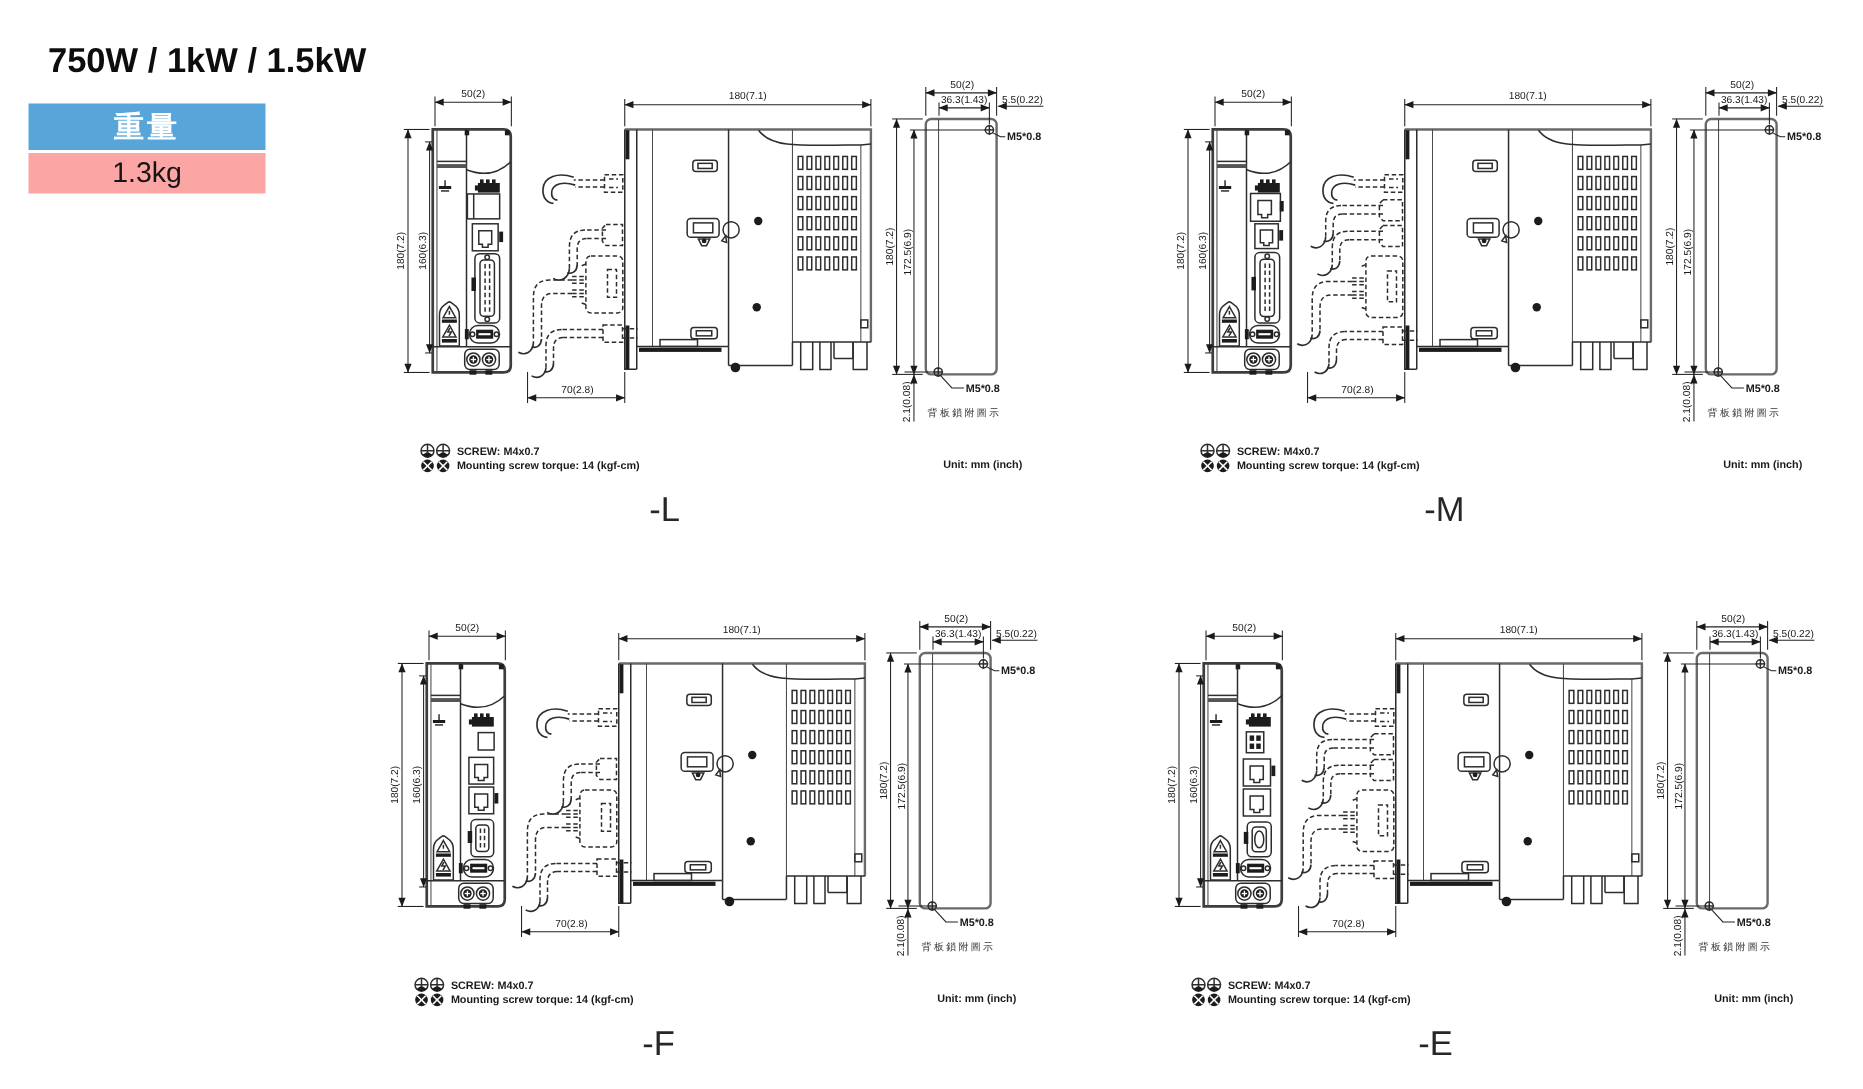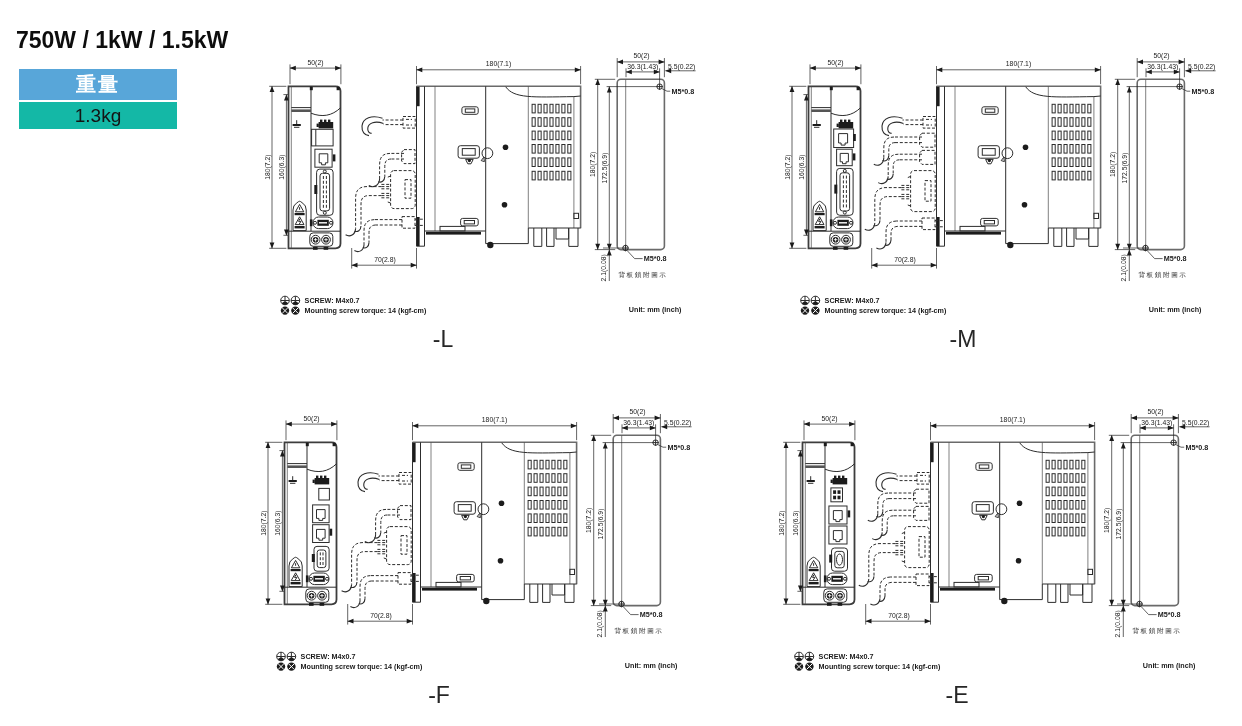--- a/index.html
+++ b/index.html
@@ -1,23 +1,23 @@
 <!DOCTYPE html>
 <html><head>
 <meta charset="utf-8">
 <style>
   html,body{margin:0;padding:0;background:#fff;}
   .stage{position:relative;width:1242px;height:726px;background:#fff;overflow:hidden;
          font-family:"Liberation Sans","DejaVu Sans",sans-serif;}
-  .page-title{position:absolute;left:16px;top:27px;font-size:23px;font-weight:bold;color:#0d0d0d;
+  .page-title{position:absolute;left:32px;top:27px;font-size:23px;font-weight:bold;color:#0d0d0d;
               letter-spacing:0px;}
   .weight-table{position:absolute;left:19px;top:69px;width:158px;}
   .weight-header{height:31px;background:#58a6d9;color:#ffffff;font-size:20px;font-weight:bold;
                  display:flex;align-items:center;justify-content:center;letter-spacing:2px;}
-  .weight-value{margin-top:2px;height:27px;background:#14b8a6;color:#141414;font-size:19px;
+  .weight-value{margin-top:2px;height:27px;background:#fca5a5;color:#141414;font-size:19px;
                 display:flex;align-items:center;justify-content:center;}
   .group{position:absolute;width:480px;height:320px;text-decoration:underline;}
   .group-l{left:262px;top:40px;}
   .group-m{left:782px;top:40px;}
   .group-f{left:258px;top:396px;}
   .group-e{left:776px;top:396px;}
   svg{display:block;}
   svg text{font-family:"Liberation Sans","DejaVu Sans",sans-serif;}
   .dim{font-size:6.8px;fill:#1a1a1a;}
   .cjk{font-size:6.6px;fill:#333;letter-spacing:1.6px;}

